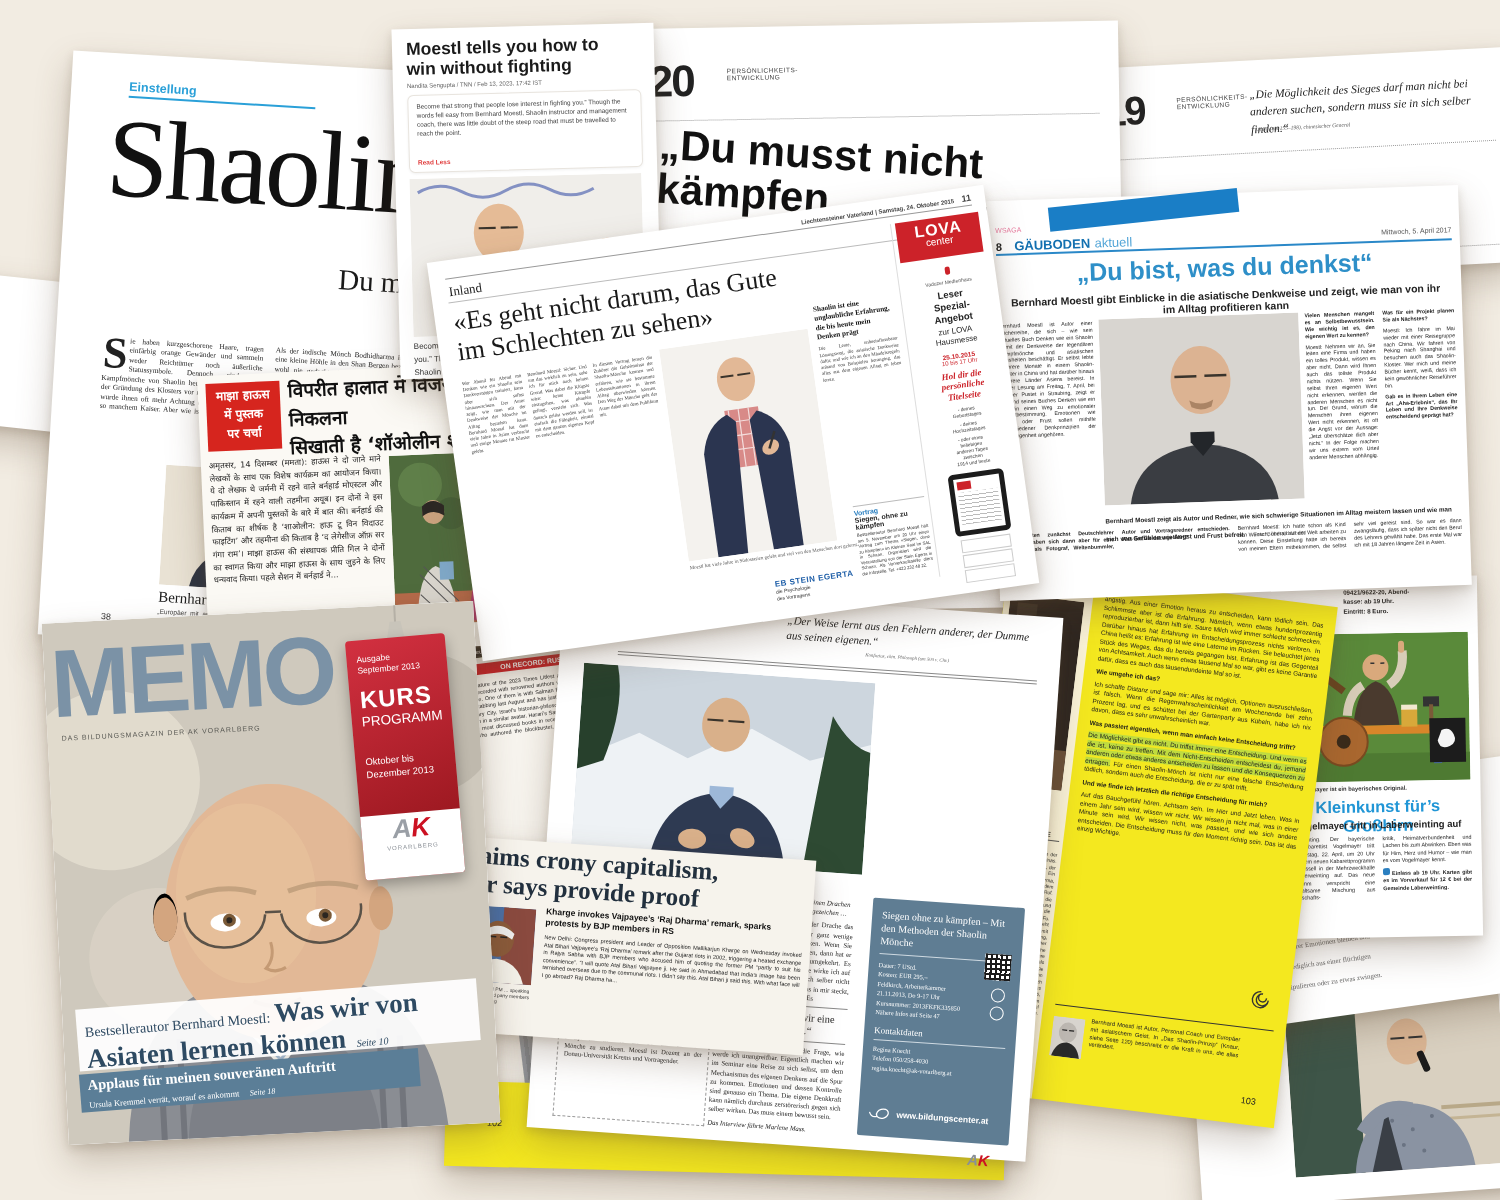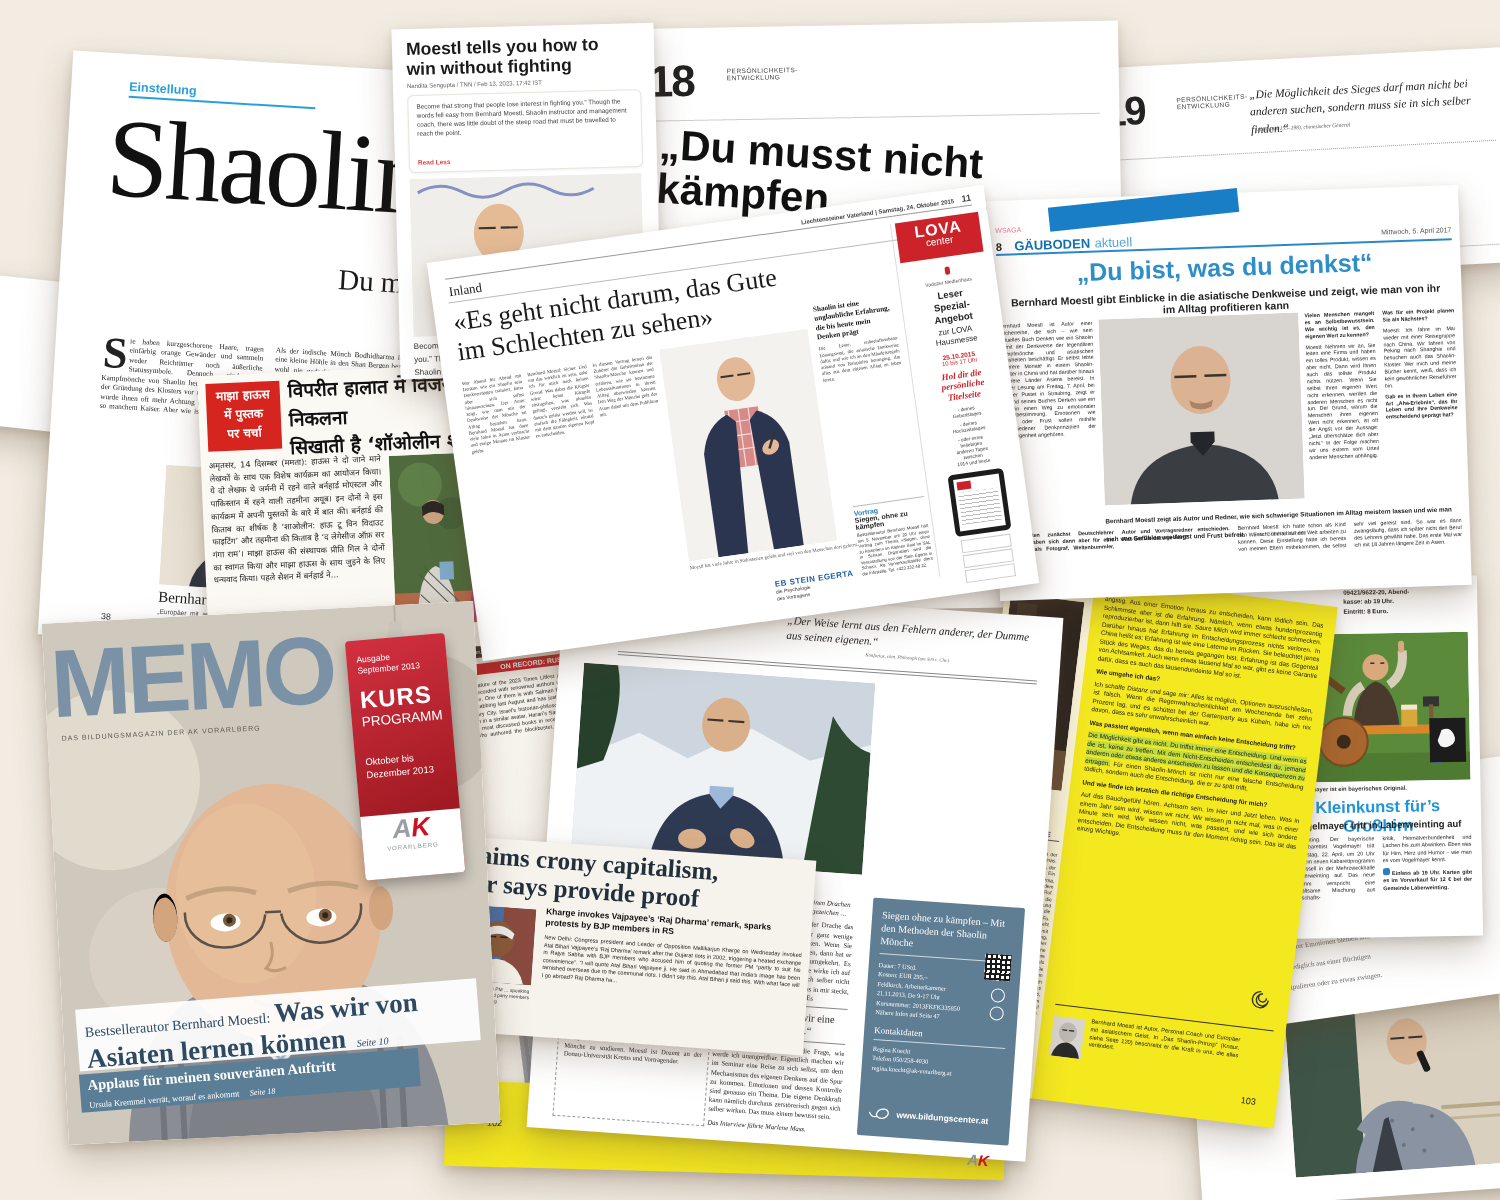--- a/index.html
+++ b/index.html
@@ -70,21 +70,21 @@
     <div>PERSÖNLICHKEITS-</div>
     <div>ENTWICKLUNG</div>
   </div>
   <div class="s serif i" style="left:168px;top:26px;width:240px;font-size:11.5px;line-height:1.5;color:#222">„Die Möglichkeit des Sieges darf man nicht bei anderen suchen, sondern muss sie in sich selber finden.“</div>
   <div class="s serif i" style="left:172px;top:66px;font-size:5.5px;color:#555">Lü Bu (um 155–198), chinesischer General</div>
   <div class="s dotted" style="left:12px;top:92px;width:400px"></div>
   <div class="s dotted" style="left:12px;top:196px;width:406px"></div>
 </div>
 
 <div class="sheet" style="left:598px;top:25px;width:525px;height:585px;transform:rotate(-1deg);z-index:4">
-  <div class="s" style="left:55px;top:28px;font-size:44px;font-weight:bold;letter-spacing:-2px">18</div>
+  <div class="s" style="left:55px;top:28px;font-size:44px;font-weight:bold;letter-spacing:-2px">20</div>
   <div class="s" style="left:133px;top:40px;font-size:6.5px;letter-spacing:.5px;color:#444">
     <div>PERSÖNLICHKEITS-</div>
     <div>ENTWICKLUNG</div>
   </div>
   <div class="s dotted" style="left:50px;top:92px;width:455px"></div>
   <div class="s" style="left:62px;top:112px;width:460px;transform:rotate(4.5deg);font-weight:bold;color:#111">
     <div style="font-size:42px;line-height:1.05">„Du musst nicht</div>
     <div style="font-size:42px;line-height:1.05">kämpfen</div>
   </div>
   <div class="s" style="left:300px;top:178px;font-size:42px;font-weight:bold;transform:rotate(4.5deg)">zu siegen“</div>

